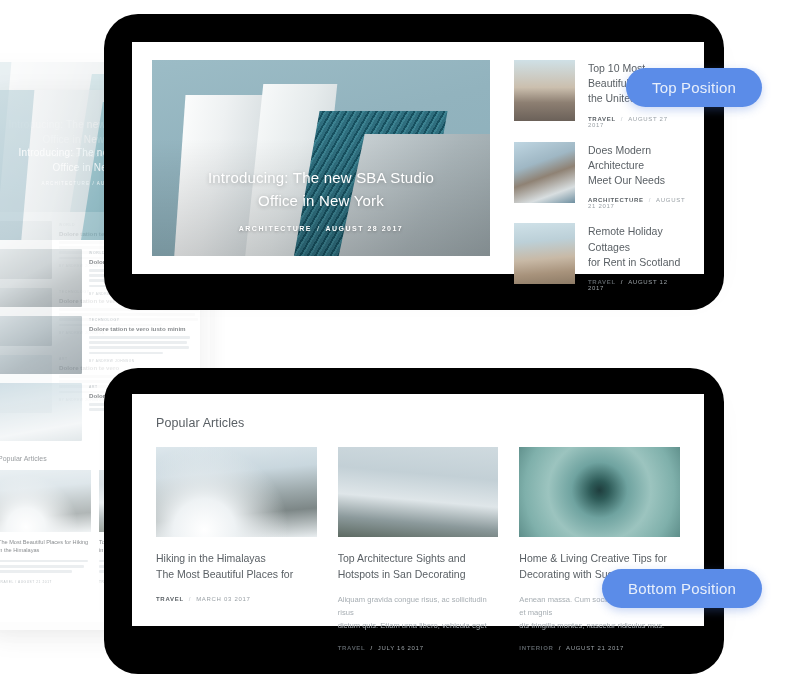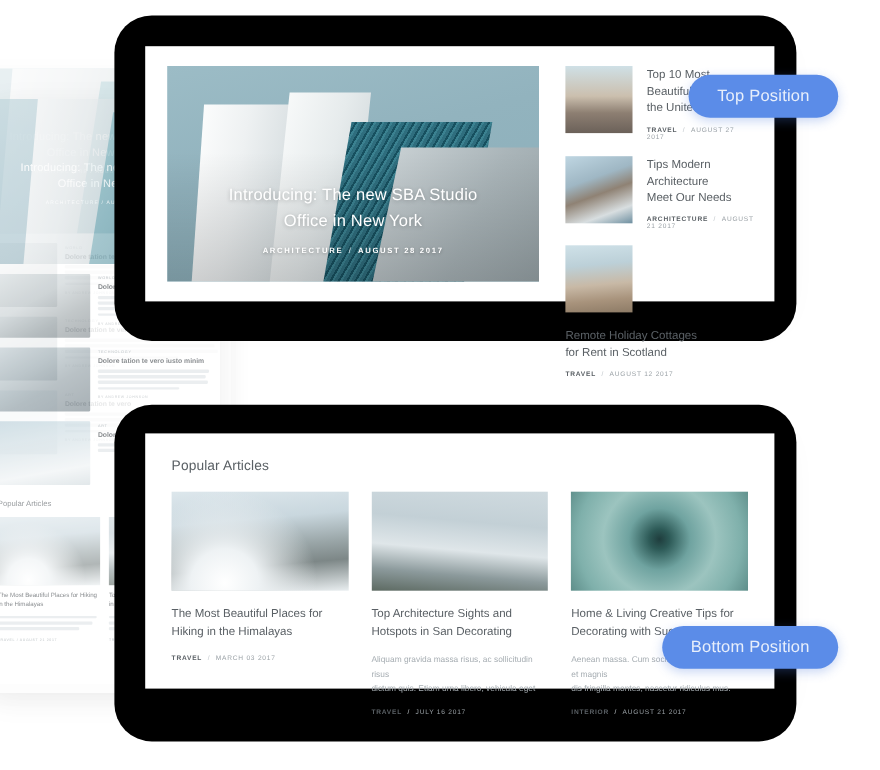--- a/index.html
+++ b/index.html
@@ -117,21 +117,21 @@
   .hero .caption .line{ font-size:15px; font-weight:400; line-height:1.55; letter-spacing:.2px;
     text-shadow:0 1px 4px rgba(0,0,0,.25); }
   .hero .caption .meta{
     margin-top:13px; font-size:7px; letter-spacing:1.5px; font-weight:700;
     text-shadow:0 1px 3px rgba(0,0,0,.3);
   }
   .hero .caption .meta .sep{ font-weight:400; opacity:.85; margin:0 5px; }
 
   .side { flex:1; padding-left:24px; display:flex; flex-direction:column; justify-content:flex-start; }
   .side-item { display:flex; gap:13px; margin-bottom:14px; }
-  .side-item:last-child{ margin-bottom:0;flex-direction:column; }
+  .side-item:last-child{ margin-bottom:0; }
   .side-item .sthumb { width:61px; height:61px; flex:none; }
   .side-item .sbody { flex:1; padding-top:1px; }
   .side-item .stitle { font-size:10.5px; color:#5a6065; line-height:1.45; font-weight:400; }
   .side-item .smeta { margin-top:9px; font-size:6px; letter-spacing:.7px; color:#9aa1a6; }
   .side-item .smeta b { color:#5a6065; font-weight:700; }
   .side-item .smeta .sep{ margin:0 5px; color:#c2c8cc; }
 
   
   .bot-inner { padding:22px 24px; height:100%; }
   .pop-head { font-size:12.5px; color:#5a6065; font-weight:400; letter-spacing:.1px; }
@@ -320,21 +320,21 @@
             <div class="smeta">
               <b>TRAVEL</b><span class="sep">/</span><span>AUGUST 27 2017</span>
             </div>
           </div>
         </div>
 
         <div class="side-item">
           <div class="sthumb ph-canopy"></div>
           <div class="sbody">
             <div class="stitle">
-              <div>Tips Modern Architecture</div>
+              <div>Does Modern Architecture</div>
               <div>Meet Our Needs</div>
             </div>
             <div class="smeta">
               <b>ARCHITECTURE</b><span class="sep">/</span><span>AUGUST 21 2017</span>
             </div>
           </div>
         </div>
 
         <div class="side-item">
           <div class="sthumb ph-hill"></div>
@@ -354,36 +354,36 @@
   </div>
 
   <div class="panel" id="panel-bottom">
     <div class="bot-inner">
       <div class="pop-head">Popular Articles</div>
       <div class="cards">
 
         <div class="card">
           <div class="cimg ph-mountain"></div>
           <div class="ctitle">
+            <div>Hiking in the Himalayas</div>
             <div>The Most Beautiful Places for</div>
-            <div>Hiking in the Himalayas</div>
           </div>
           <div class="cmeta">
             <b>TRAVEL</b><span class="sep">/</span><span>MARCH 03 2017</span>
           </div>
         </div>
 
         <div class="card">
           <div class="cimg ph-bridge"></div>
           <div class="ctitle">
             <div>Top Architecture Sights and</div>
             <div>Hotspots in San Decorating</div>
           </div>
           <div class="cdesc">
-            <div>Aliquam gravida massa risus, ac sollicitudin risus</div>
+            <div>Aliquam gravida congue risus, ac sollicitudin risus</div>
             <div>dictum quis. Etiam urna libero, vehicula eget</div>
           </div>
           <div class="cmeta">
             <b>TRAVEL</b><span class="sep">/</span><span>JULY 16 2017</span>
           </div>
         </div>
 
         <div class="card">
           <div class="cimg ph-succulent"></div>
           <div class="ctitle">

